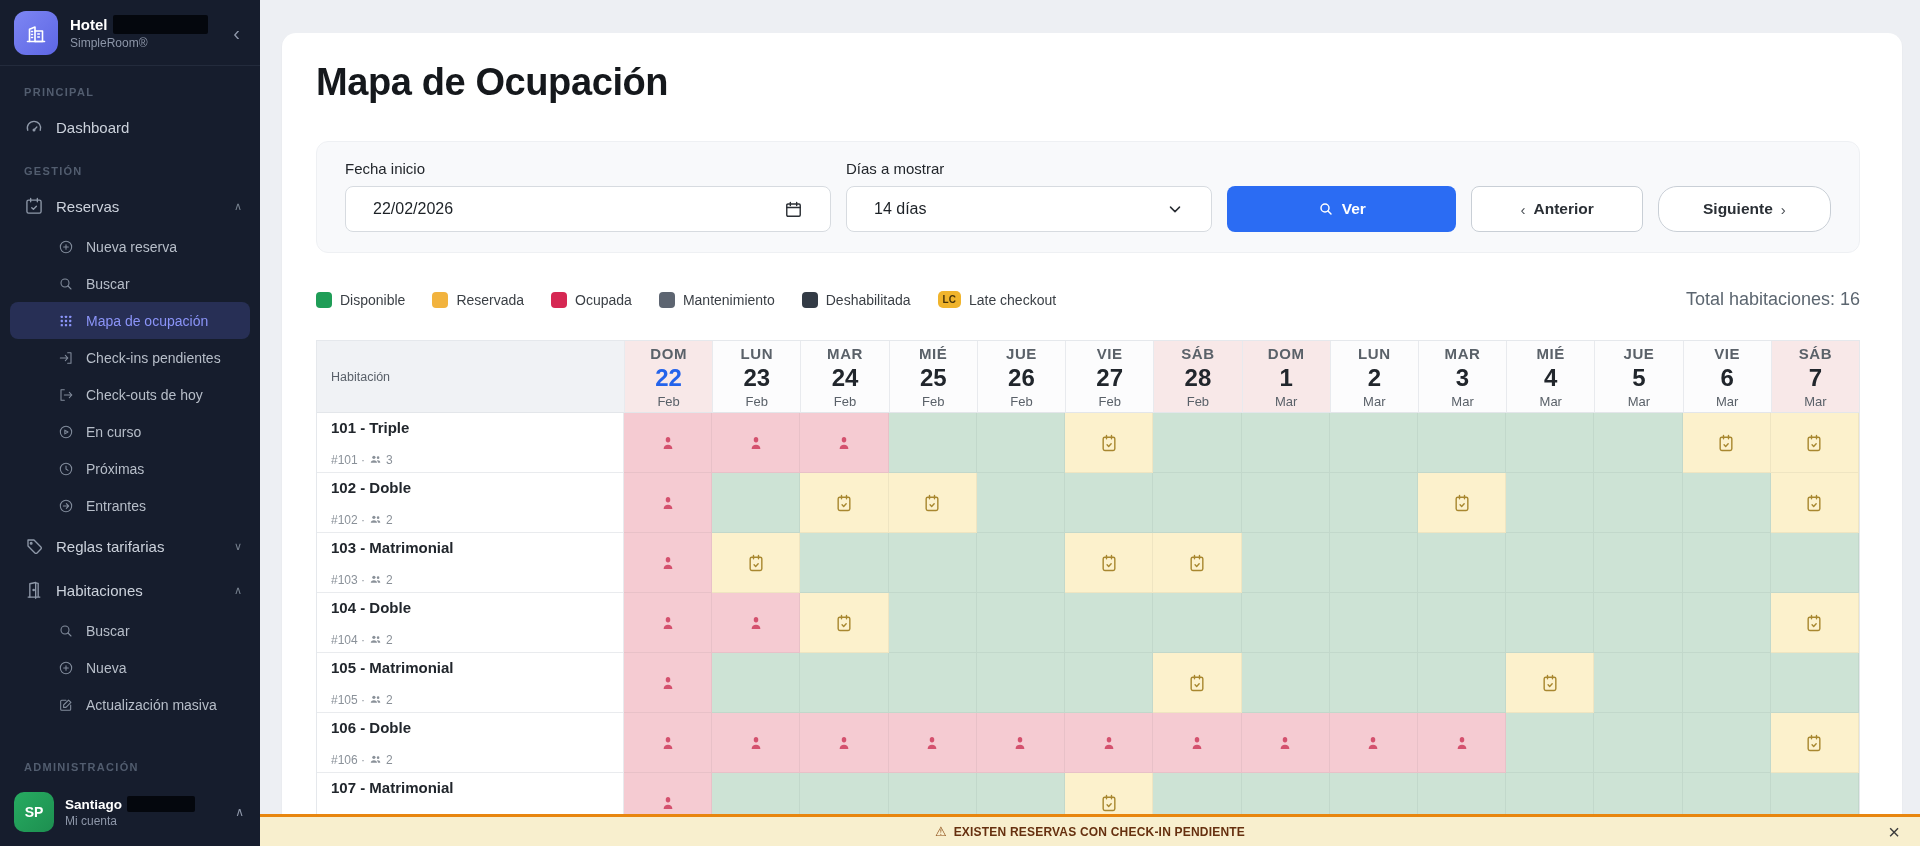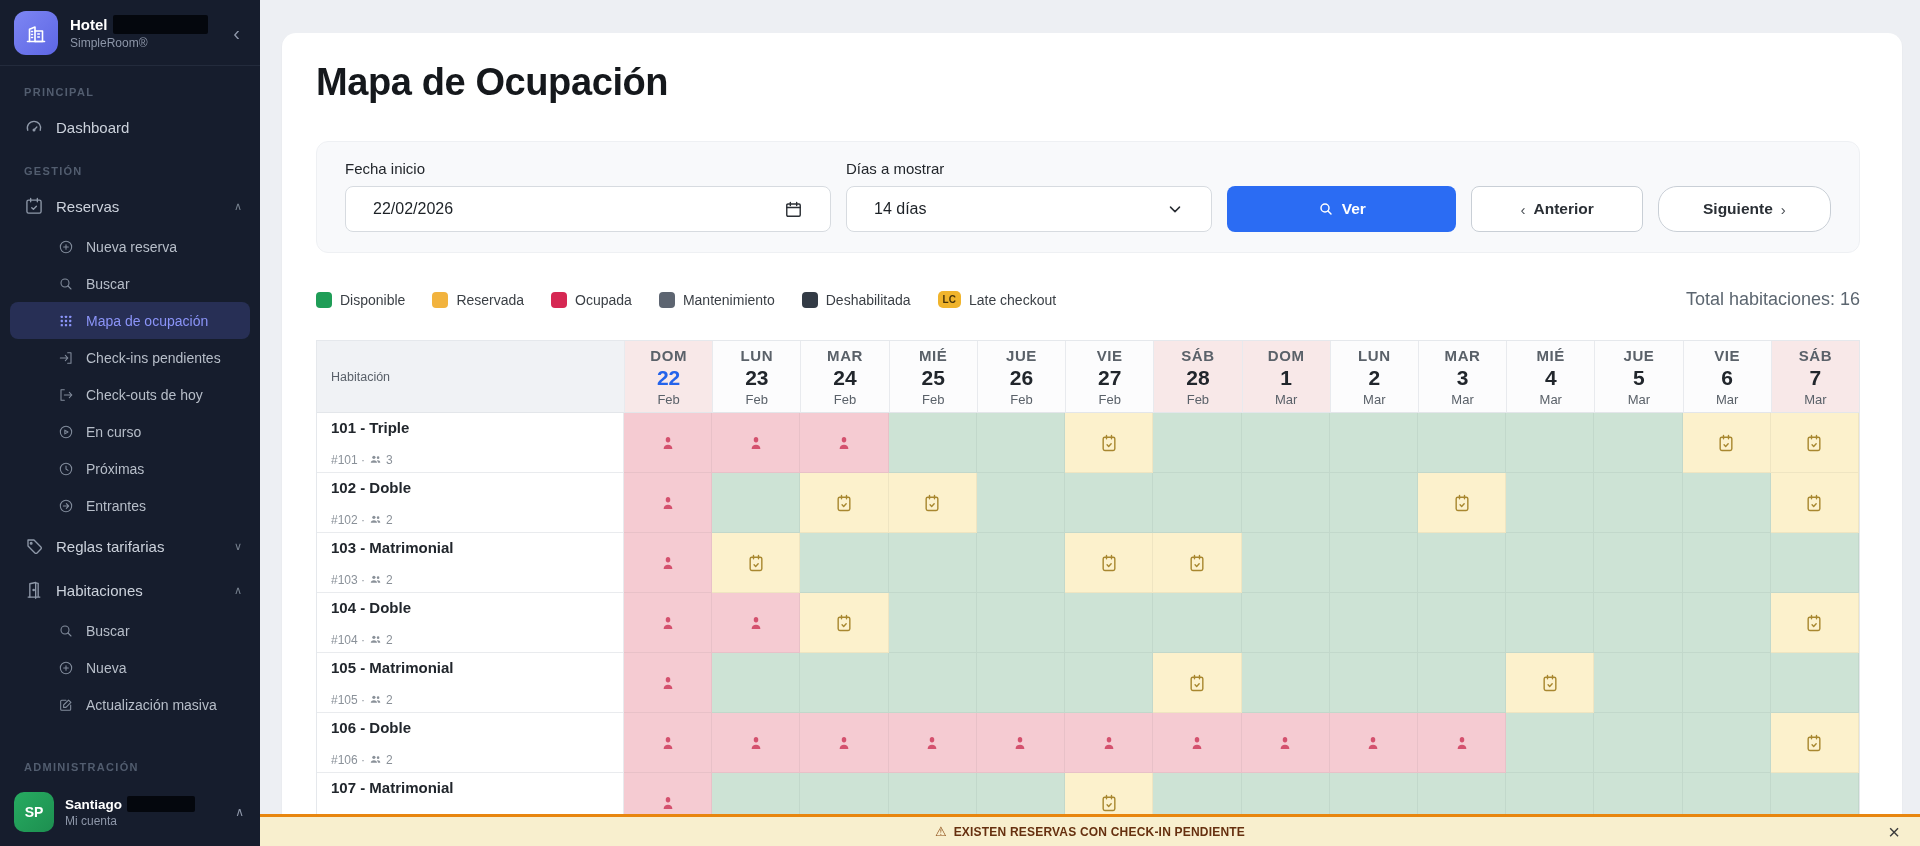--- a/index.html
+++ b/index.html
@@ -87,21 +87,21 @@
   .total{margin-left:auto;color:#5c6670;font-size:18px;}
   
   .occmap{margin-top:30px;display:grid;grid-template-columns:307px repeat(14,1fr);
     grid-template-rows:72px;grid-auto-rows:60px;border:1px solid #e5e8ec;background:#fff;}
   .h-room{background:#f0f2f5;display:flex;align-items:center;padding-left:14px;
     font-size:12.5px;color:#596069;border-bottom:1px solid #e3e6ea;}
   .h-day{background:#fcfcfd;border-left:1px solid #e8eaee;border-bottom:1px solid #e3e6ea;
     display:flex;flex-direction:column;align-items:center;justify-content:center;gap:2px;}
   .h-day.weekend{background:#f8e8e8;}
   .h-dow{font-size:15px;font-weight:bold;color:#5a6169;letter-spacing:.6px;}
-  .h-num{font-size:21px;font-weight:bold;color:#21262c;}
+  .h-num{font-size:24px;font-weight:bold;color:#21262c;}
   .h-day.today .h-num{color:#2463eb;}
   .h-mon{font-size:13px;color:#5a6169;}
   .r-label{background:#fff;border-bottom:1px solid #e9ebee;border-right:1px solid #e8eaed;
     display:flex;flex-direction:column;justify-content:center;gap:17px;padding-left:14px;}
   .r-name{font-size:15px;font-weight:bold;color:#21262c;}
   .r-meta{font-size:12px;color:#8a9199;display:flex;align-items:center;gap:4px;}
   .r-meta .nico{color:#8a9199;display:flex;}
   .cell{display:flex;align-items:center;justify-content:center;
     border-right:1px solid rgba(20,30,40,.055);border-bottom:1px solid rgba(20,30,40,.055);
     cursor:pointer;}

